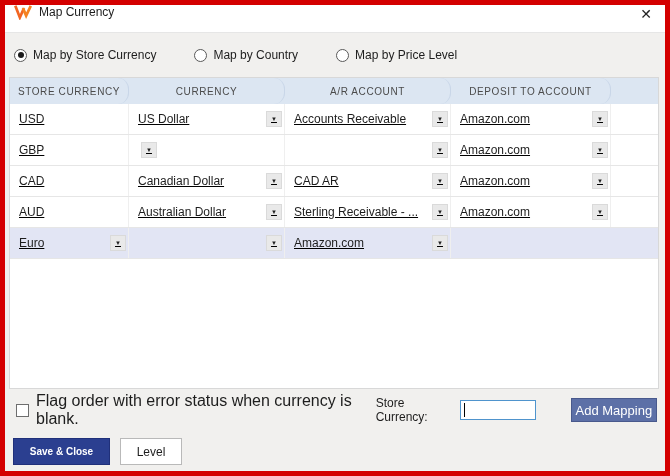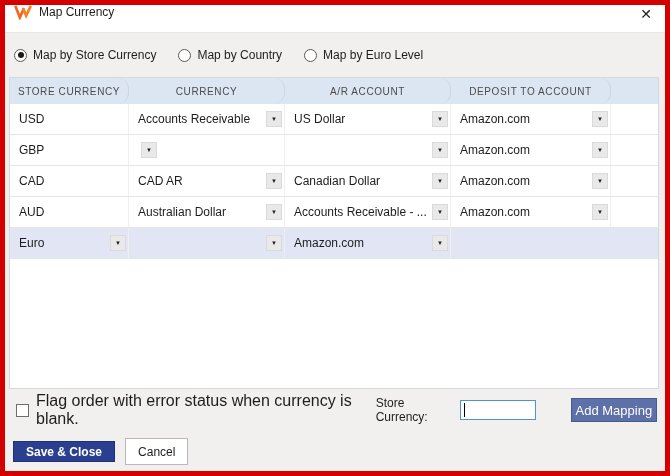--- a/index.html
+++ b/index.html
@@ -22,21 +22,21 @@
     padding: 0 10px 0 9px;
     border-bottom: 1px solid #e6e6e6;
     flex: 0 0 auto;
   }
   .logo { width: 18px; height: 15px; margin-right: 7px; flex: 0 0 auto; }
   .title { font-size: 12px; color: #1d1d1d; }
   .close { margin-left: auto; font-size: 14px; color: #222; cursor: pointer; line-height: 1; padding: 2px 3px; }
   
   .radio-row {
     height: 44px; display: flex; align-items: center;
-    padding-left: 9px; gap: 22px; flex: 0 0 auto;
+    padding-left: 9px; gap: 38px; flex: 0 0 auto;
   }
   .radio { display: flex; align-items: center; gap: 6px; cursor: pointer; }
   .rdot {
     width: 13px; height: 13px; border-radius: 50%;
     border: 1px solid #595959; background: #fff;
     display: flex; align-items: center; justify-content: center;
     flex: 0 0 auto;
   }
   .radio.selected .rdot::after {
     content: ""; width: 6px; height: 6px; border-radius: 50%; background: #1a1a1a;
@@ -59,21 +59,21 @@
     display: flex; align-items: center; justify-content: center;
     border-right: 1px solid #c9d6e8; text-transform: uppercase;
     white-space: nowrap; overflow: hidden; border-radius: 11px;
   }
   .hcell:last-child { border-right: none; }
   .trow { height: 31px; border-bottom: 1px solid #e6e6e6; background: #fff; }
   .trow.selected { background: #e2e5f4; }
   .tcell {
     display: flex; align-items: center;
     border-right: 1px solid #efefef;
-    padding-left: 9px; overflow: hidden; position: relative;
+    padding-left: 9px; overflow: hidden; position: relative; text-decoration: underline;
   }
   .tcell:last-child { border-right: none; }
   .celltext {
     font-size: 12px; color: #1d1d1d; white-space: nowrap;
     overflow: hidden; text-overflow: ellipsis; flex: 1 1 auto;
   }
   .dropbtn {
     flex: 0 0 auto; width: 16px; height: 16px; margin: 0 2px 0 3px;
     background: #e9e9e9; border: 1px solid #dadada;
     display: flex; align-items: center; justify-content: center;
@@ -103,23 +103,23 @@
   .add-mapping {
     margin-left: 35px; width: 95px; height: 24px;
     background: #5d70a7; border: 1px solid #49598c; color: #ffffff;
     font-family: "Liberation Sans", sans-serif; font-size: 13px; cursor: pointer;
   }
   .actions {
     display: flex; align-items: center; gap: 10px;
     margin: 16px 0 0 8px; flex: 0 0 auto;
   }
   .save-close {
-    min-width: 97px; height: 21px; padding: 0 12px;
+    min-width: 97px; height: 27px; padding: 0 12px;
     background: #2b3f90; border: 1px solid #20307a; color: #ffffff;
-    font-family: "Liberation Sans", sans-serif; font-size: 12px; font-weight: bold; cursor: pointer;
+    font-family: "Liberation Sans", sans-serif; font-size: 10px; font-weight: bold; cursor: pointer;
   }
   .cancel {
     min-width: 62px; height: 27px; padding: 0 12px;
     background: #ffffff; border: 1px solid #b9b9b9; color: #1d1d1d;
     font-family: "Liberation Sans", sans-serif; font-size: 12px; cursor: pointer;
   }
 </style>
 </head>
 <body>
 
@@ -138,46 +138,46 @@
     <span class="radio selected">
       <span class="rdot"></span>
       <span class="rlabel">Map by Store Currency</span>
     </span>
     <span class="radio">
       <span class="rdot"></span>
       <span class="rlabel">Map by Country</span>
     </span>
     <span class="radio">
       <span class="rdot"></span>
-      <span class="rlabel">Map by Euro Level</span>
+      <span class="rlabel">Map by Price Level</span>
     </span>
   </div>
 
   <div class="table">
     <div class="thead">
       <div class="hcell">STORE CURRENCY</div>
       <div class="hcell">CURRENCY</div>
       <div class="hcell">A/R ACCOUNT</div>
       <div class="hcell">DEPOSIT TO ACCOUNT</div>
       <div class="hcell"></div>
     </div>
     <div>
         <div class="trow">
           <div class="tcell">
             <span class="celltext">USD</span>
           </div>
           <div class="tcell">
+            <span class="celltext">US Dollar</span>
+            <span class="dropbtn">▼</span>
+          </div>
+          <div class="tcell">
             <span class="celltext">Accounts Receivable</span>
             <span class="dropbtn">▼</span>
           </div>
           <div class="tcell">
-            <span class="celltext">US Dollar</span>
-            <span class="dropbtn">▼</span>
-          </div>
-          <div class="tcell">
             <span class="celltext">Amazon.com</span>
             <span class="dropbtn">▼</span>
           </div>
           <div class="tcell">
             <span class="celltext"></span>
           </div>
         </div>
         <div class="trow">
           <div class="tcell">
             <span class="celltext">GBP</span>
@@ -195,45 +195,45 @@
           </div>
           <div class="tcell">
             <span class="celltext"></span>
           </div>
         </div>
         <div class="trow">
           <div class="tcell">
             <span class="celltext">CAD</span>
           </div>
           <div class="tcell">
+            <span class="celltext">Canadian Dollar</span>
+            <span class="dropbtn">▼</span>
+          </div>
+          <div class="tcell">
             <span class="celltext">CAD AR</span>
             <span class="dropbtn">▼</span>
           </div>
           <div class="tcell">
-            <span class="celltext">Canadian Dollar</span>
-            <span class="dropbtn">▼</span>
-          </div>
-          <div class="tcell">
             <span class="celltext">Amazon.com</span>
             <span class="dropbtn">▼</span>
           </div>
           <div class="tcell">
             <span class="celltext"></span>
           </div>
         </div>
         <div class="trow">
           <div class="tcell">
             <span class="celltext">AUD</span>
           </div>
           <div class="tcell">
             <span class="celltext">Australian Dollar</span>
             <span class="dropbtn">▼</span>
           </div>
           <div class="tcell">
-            <span class="celltext">Accounts Receivable - ...</span>
+            <span class="celltext">Sterling Receivable - ...</span>
             <span class="dropbtn">▼</span>
           </div>
           <div class="tcell">
             <span class="celltext">Amazon.com</span>
             <span class="dropbtn">▼</span>
           </div>
           <div class="tcell">
             <span class="celltext"></span>
           </div>
         </div>
@@ -263,16 +263,16 @@
     <span class="sc-label">Store Currency:</span>
     <span class="sc-input-wrap">
       <input class="sc-input" type="text" value="" style="">
       <span class="caret"></span>
     </span>
     <button class="add-mapping">Add Mapping</button>
   </div>
 
   <div class="actions">
     <button class="save-close">Save &amp; Close</button>
-    <button class="cancel">Cancel</button>
+    <button class="cancel">Level</button>
   </div>
 
 </div>
 
 </body></html>

